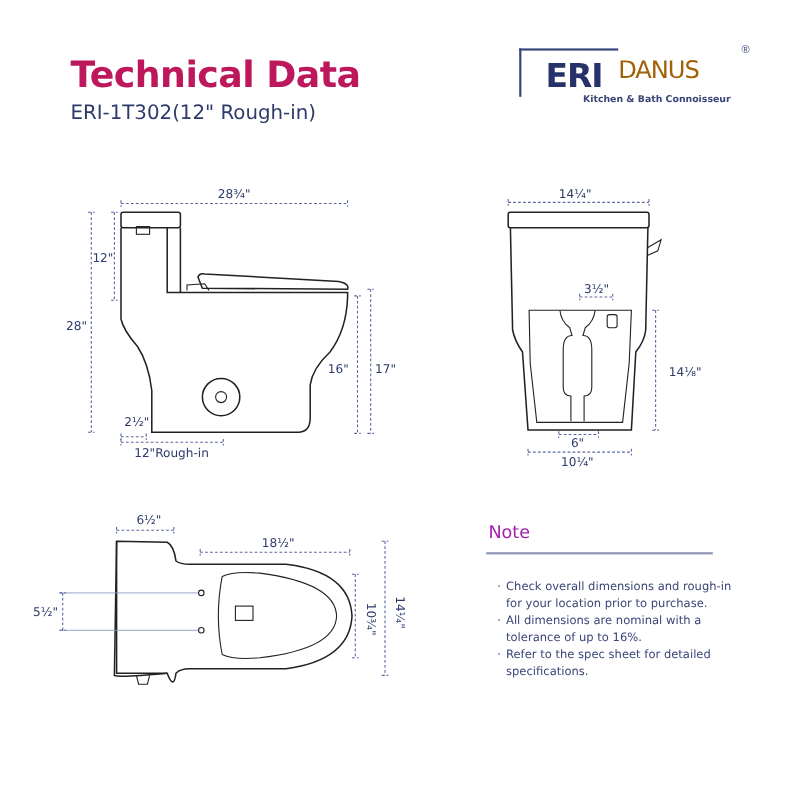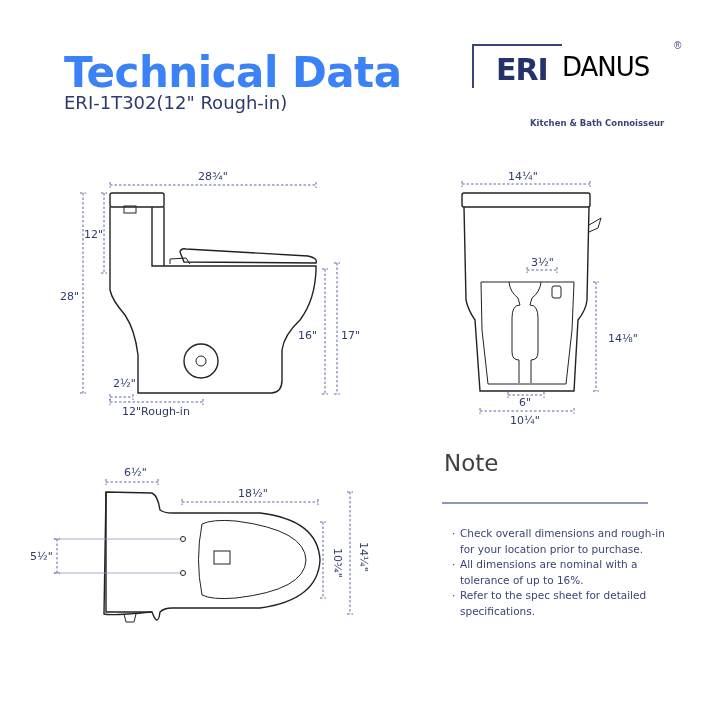--- a/index.html
+++ b/index.html
@@ -1,34 +1,34 @@
 <!DOCTYPE html>
 <html><head>
 <meta charset="utf-8">
 <style>
   html, body { margin:0; padding:0; background:#ffffff; }
   body { width:720px; height:720px; position:relative; overflow:hidden;
          font-family:"Liberation Sans", sans-serif; color:#2d3a6b; }
-  .title { position:absolute; left:64px; top:48px; font-size:42px; font-weight:bold;
-           color:#3b82f6; letter-spacing:-0.5px; font-family:"DejaVu Sans", sans-serif; }
+  .title { position:absolute; left:64px; top:48px; font-size:33px; font-weight:bold;
+           color:#be185d; letter-spacing:-0.5px; font-family:"DejaVu Sans", sans-serif; }
   .subtitle { position:absolute; left:64px; top:92px; font-size:18px; color:#2d3a6b;
               font-family:"DejaVu Sans", sans-serif; font-weight:normal; }
   .logo { position:absolute; left:470px; top:40px; width:220px; height:60px; }
   .logo-frame { position:absolute; left:2px; top:4px; width:88px; height:42px;
                 border-top:2px solid #3a4577; border-left:2px solid #3a4577; }
   .logo-bold { position:absolute; left:26px; top:12px; font-size:30px; font-weight:900;
                color:#26336b; font-family:"DejaVu Sans", sans-serif; letter-spacing:-1px;text-align:right; }
-  .logo-thin { position:absolute; left:92px; top:12px; font-size:26px; color:#000000;
+  .logo-thin { position:absolute; left:92px; top:12px; font-size:22px; color:#a16207;
                font-family:"DejaVu Sans", sans-serif; font-weight:normal; letter-spacing:-1px;text-align:center; }
   .logo-reg { position:absolute; left:204px; top:0px; font-size:10px; color:#3a4577; }
   .logo-tag { position:absolute; left:60px; top:46px; font-size:8.5px; font-weight:bold; color:#3a4577;
-              font-family:"DejaVu Sans", sans-serif;margin-top:32px; }
+              font-family:"DejaVu Sans", sans-serif; }
   svg.draw { position:absolute; left:0; top:0; }
   .dim { font-family:"DejaVu Sans", sans-serif; font-size:11px; fill:#2d3a6b; }
-  .note-title { position:absolute; left:444px; top:450px; font-size:23px; color:#404040;
+  .note-title { position:absolute; left:444px; top:474px; font-size:16px; color:#a21caf;
                 font-family:"DejaVu Sans", sans-serif; }
   .note-rule { position:absolute; left:442px; top:502px; width:206px; height:2px; background:#8f96b3; }
   .note-list { position:absolute; left:440px; top:514px; width:220px; margin:12px; padding:0; list-style:none;
                font-size:10.5px; line-height:15.5px; color:#3a4577; font-family:"DejaVu Sans", sans-serif; }
   .note-list li { padding-left:8px; text-indent:-8px; }
   .note-list li::before { content:"·"; display:inline-block; width:8px; text-indent:0; }
 </style>
 </head>
 <body>
 

